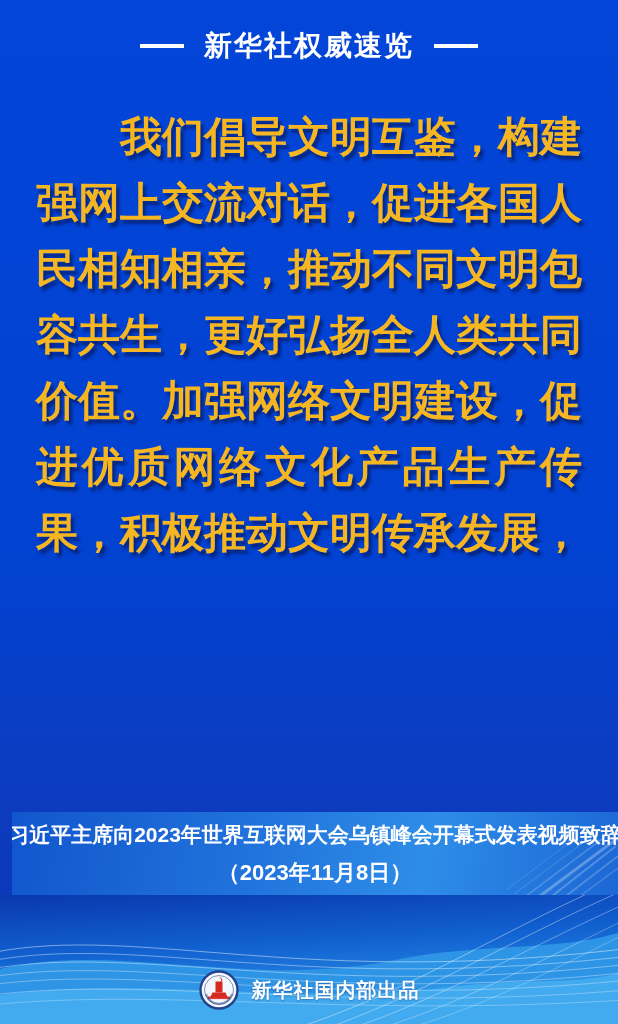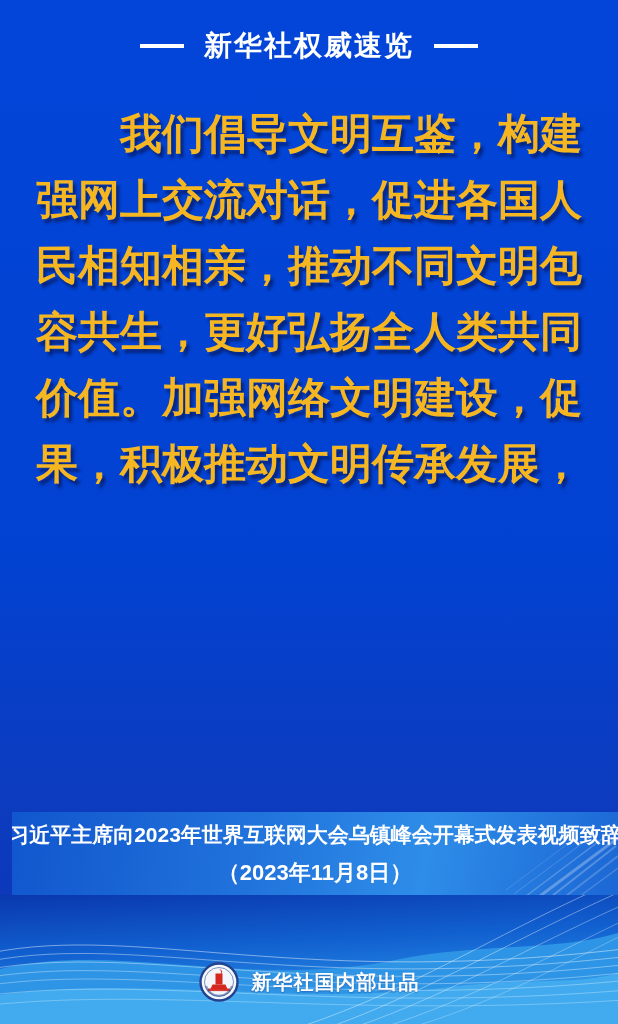--- a/index.html
+++ b/index.html
@@ -16,21 +16,21 @@
     position:absolute;top:0;left:0;right:0;height:92px;
     display:flex;align-items:center;justify-content:center;gap:20px;
   }
   .header .dash{width:44px;height:4px;background:#ffffff;}
   .header .title{
     color:#ffffff;font-size:28px;font-weight:700;letter-spacing:2px;
   }
   
   .quote{
     position:absolute;top:104px;left:36px;right:36px;
-    font-family:Liberation Mono, monospace;
+    font-family:Liberation Sans, sans-serif;
     color:#f5b622;
     font-weight:700;
     font-size:42px;
     line-height:66px;
     text-shadow:3px 4px 3px rgba(6,16,70,0.60);
   }
   .quote .line{
     text-align:justify;
     text-align-last:justify;
     white-space:nowrap;
@@ -50,21 +50,21 @@
   }
   .attribution .src-line2{
     color:#ffffff;font-size:22px;font-weight:700;
   }
   .corner-streaks{position:absolute;right:0;bottom:0;}
   
   .footer-wave{
     position:absolute;left:0;bottom:0;width:618px;height:129px;
   }
   .footer-content{
-    position:absolute;left:0;right:0;bottom:20px;height:44px;
+    position:absolute;left:0;right:0;bottom:12px;height:44px;
     display:flex;align-items:center;justify-content:center;gap:13px;
   }
   .producer-label{
     color:#ffffff;font-size:20px;font-weight:700;letter-spacing:1px;
     text-shadow:0 1px 2px rgba(10,40,120,0.4);
   }
 </style>
 </head>
 <body>
 
@@ -75,20 +75,21 @@
     <div class="title">新华社权威速览</div>
     <div class="dash"></div>
   </div>
 
   <div class="quote">
     <div class="line first">我们倡导文明互鉴，构建</div>
     <div class="line">强网上交流对话，促进各国人</div>
     <div class="line">民相知相亲，推动不同文明包</div>
     <div class="line">容共生，更好弘扬全人类共同</div>
     <div class="line">价值。加强网络文明建设，促</div>
+    <div class="line">进优质网络文化产品生产传</div>
     <div class="line">果，积极推动文明传承发展，</div>
   </div>
 
   <div class="attribution">
     <div class="src-line1">习近平主席向2023年世界互联网大会乌镇峰会开幕式发表视频致辞</div>
     <div class="src-line2">（2023年11月8日）</div>
     <svg class="corner-streaks" width="170" height="60" viewBox="0 0 170 60">
       <g stroke="#ffffff" fill="none">
         <path d="M170,2 L92,60" stroke-width="3" opacity="0.28"></path>
         <path d="M168,10 L104,60" stroke-width="2" opacity="0.24"></path>

